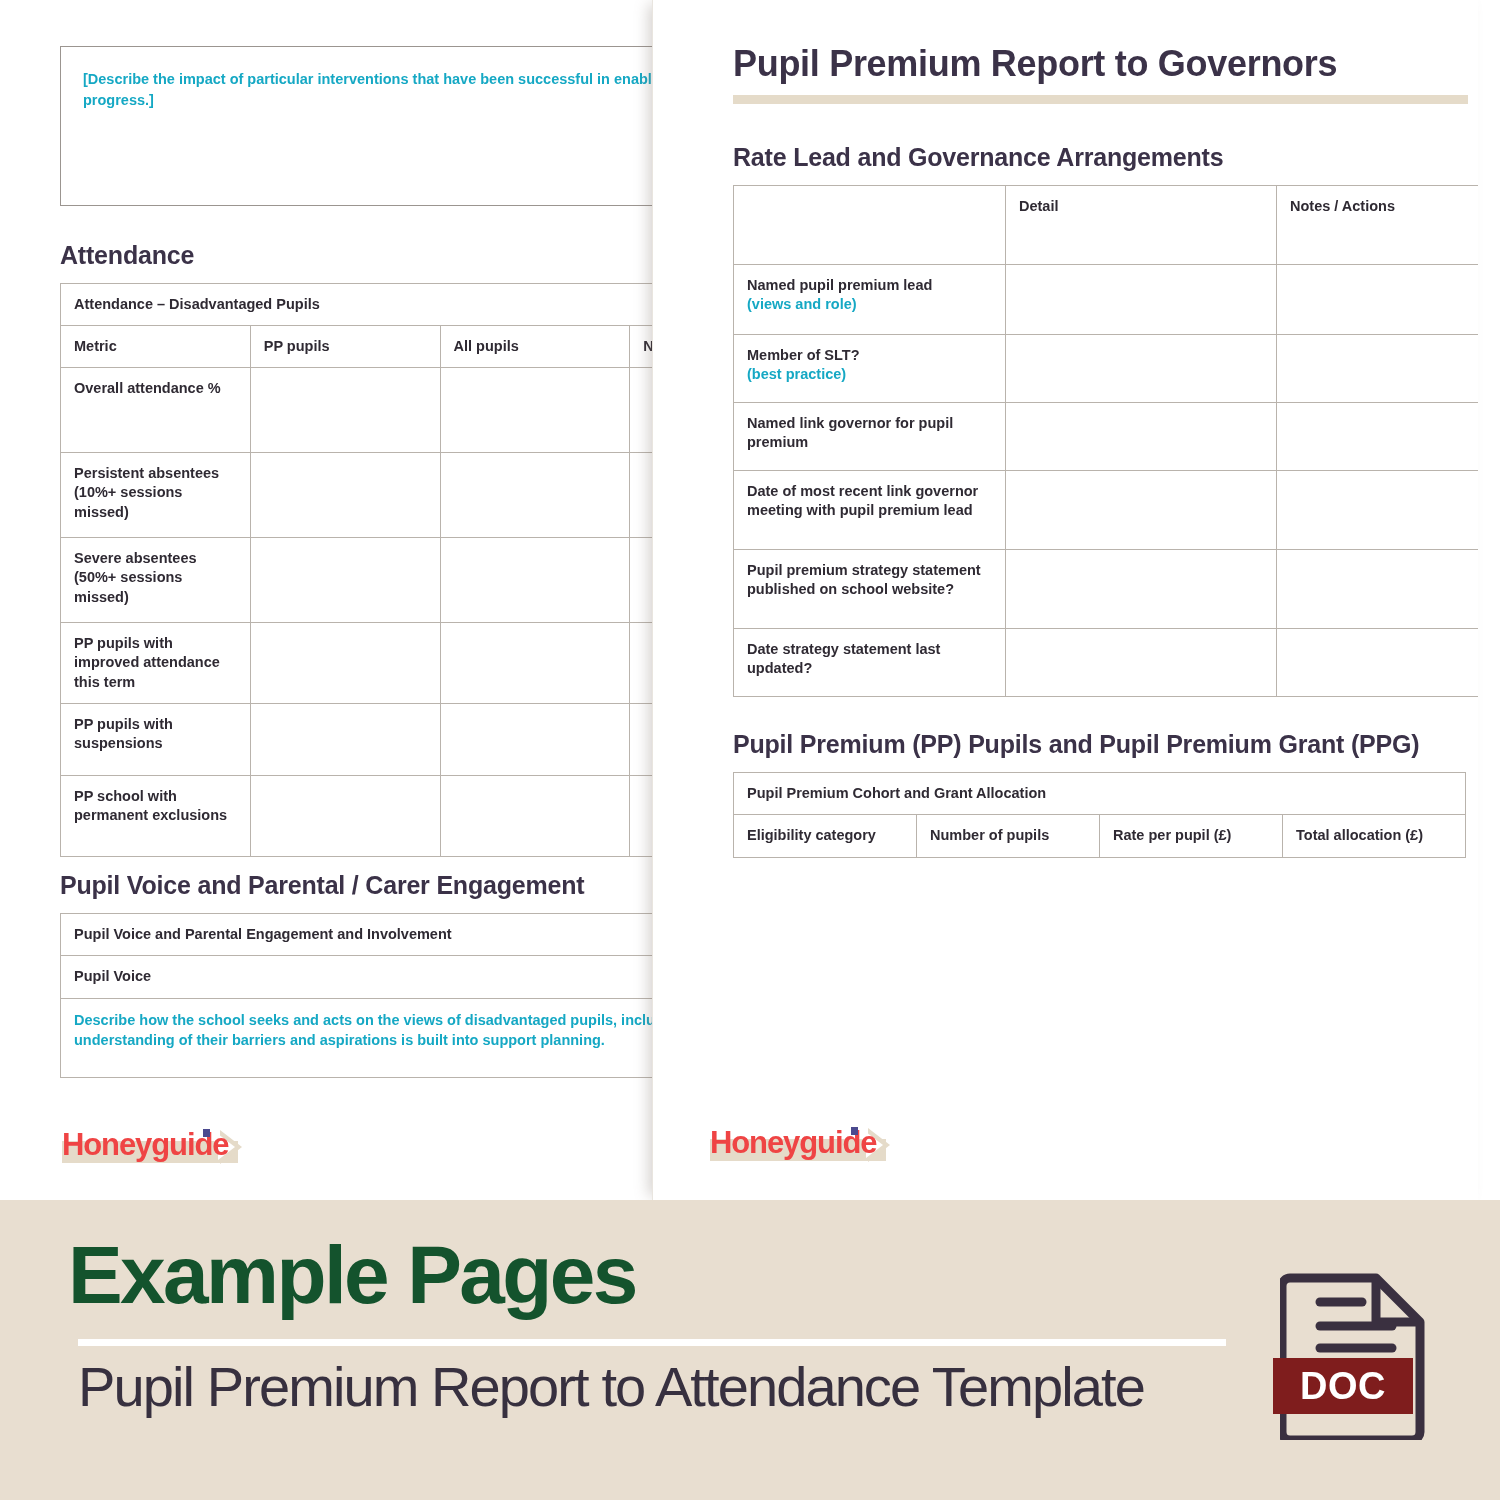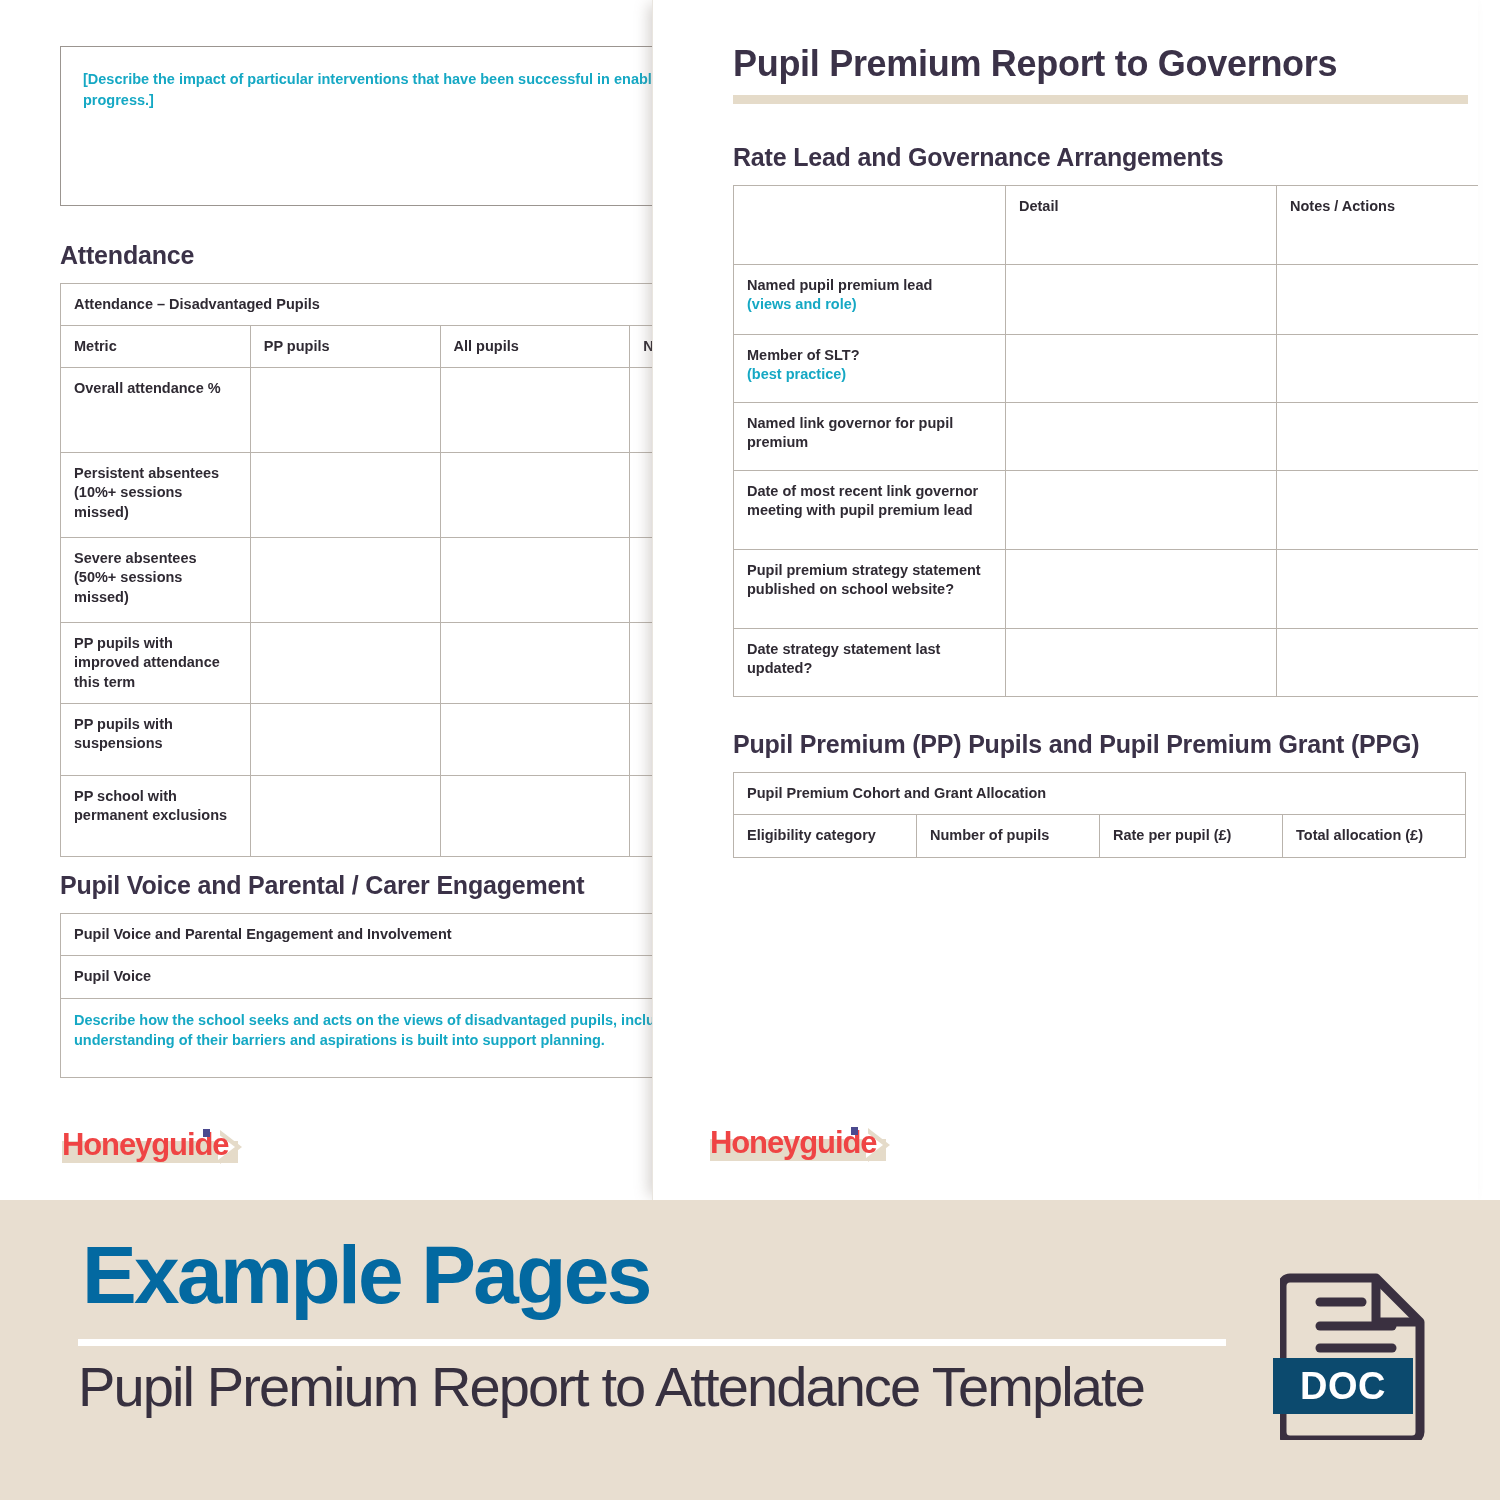--- a/index.html
+++ b/index.html
@@ -184,25 +184,25 @@
     position: absolute;
     left: 0;
     top: 1200px;
     width: 1500px;
     height: 300px;
     background: #e8ded0;
     box-sizing: border-box;
   }
   .banner-title {
     position: absolute;
-    left: 82px;
+    left: 68px;
     top: 34px;
     font-size: 82px;
     font-weight: bold;
-    color: #0369a1;
+    color: #14532d;
     letter-spacing: -2.6px;
     line-height: 1;
   }
   .banner-rule {
     position: absolute;
     left: 78px;
     top: 139px;
     width: 1148px;
     height: 7px;
     background: #ffffff;
@@ -223,21 +223,21 @@
     top: 1270px;
     width: 150px;
     height: 170px;
   }
   .doc-badge {
     position: absolute;
     left: 1273px;
     top: 1358px;
     width: 140px;
     height: 56px;
-    background: #0c4a6e;
+    background: #7f1d1d;
     display: flex;
     align-items: center;
     justify-content: center;
   }
   .doc-badge span {
     color: #ffffff;
     font-size: 38px;
     font-weight: bold;
     letter-spacing: 0.5px;
   }

